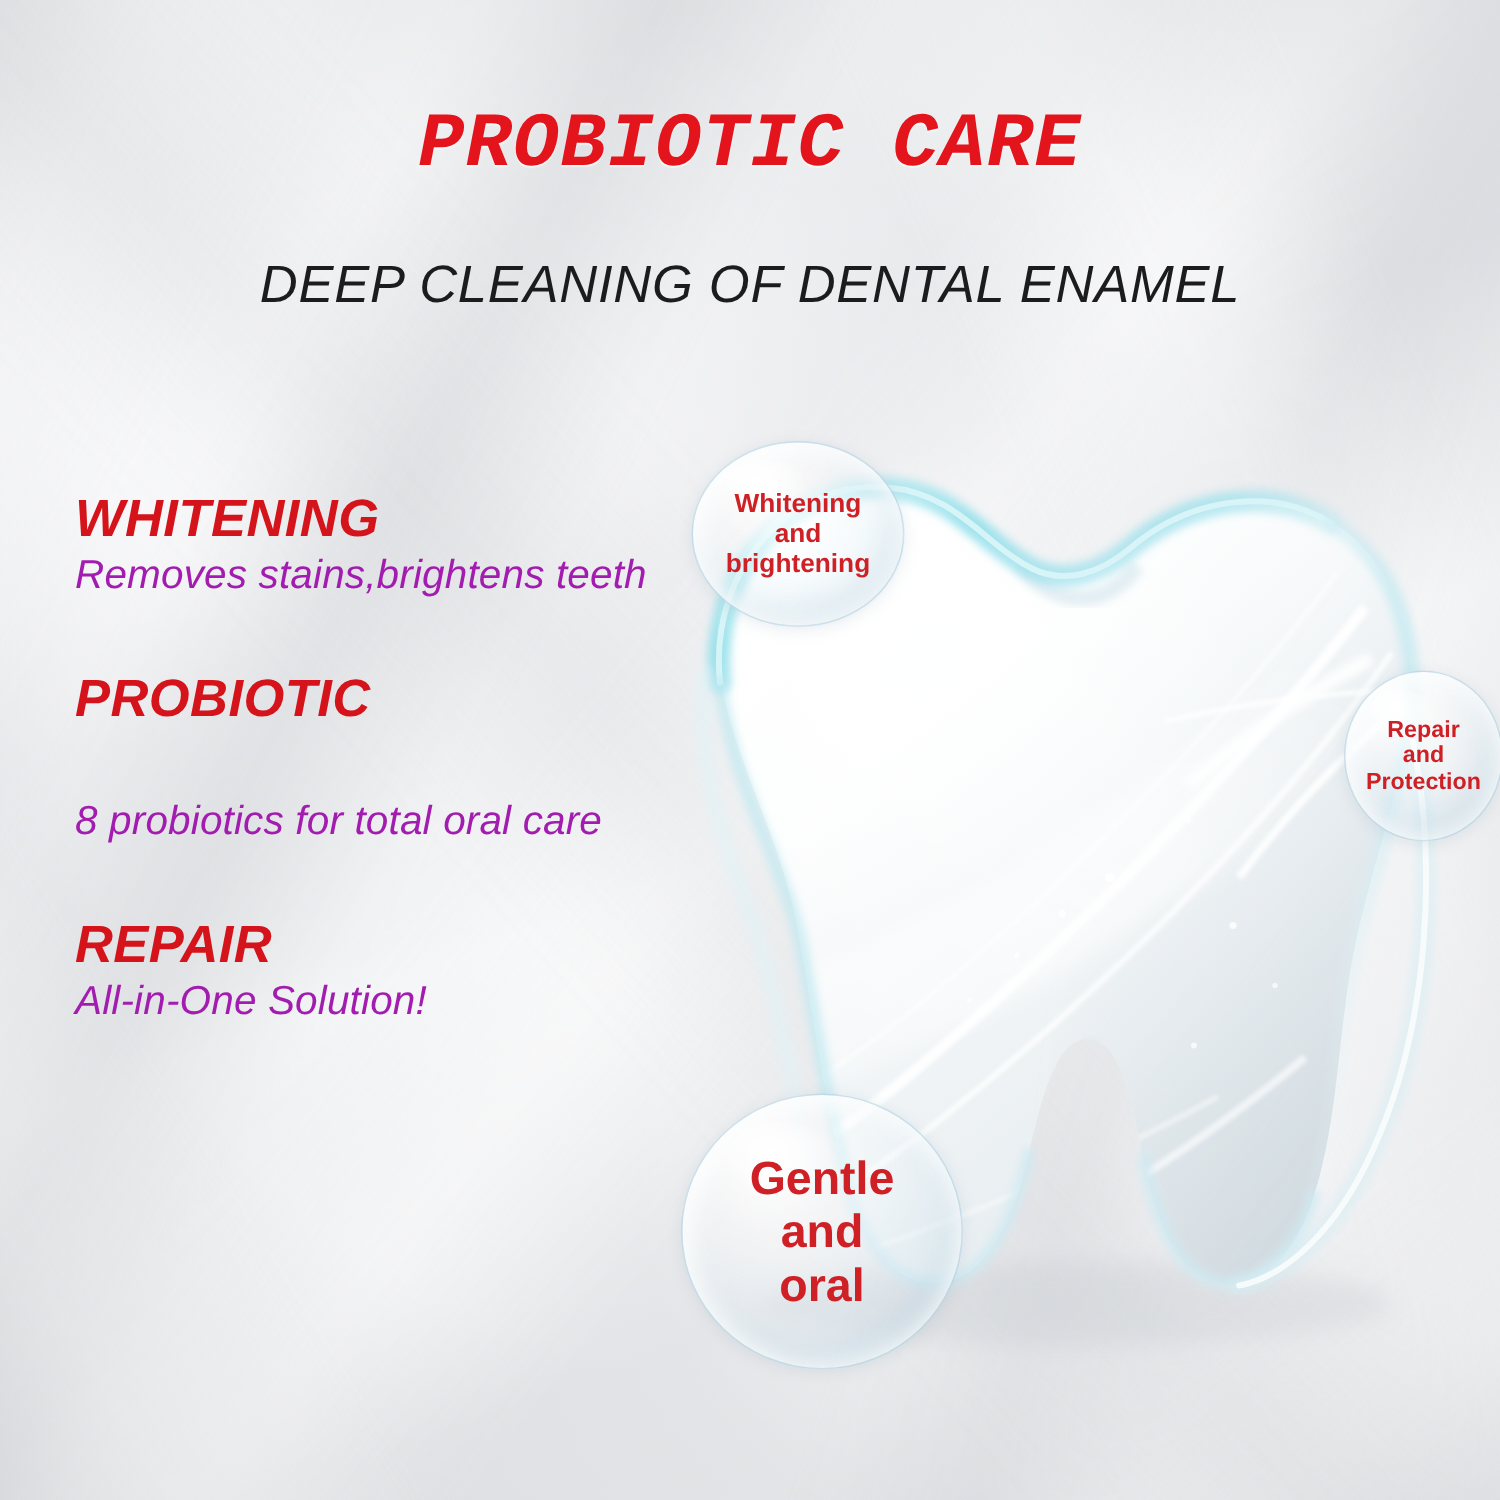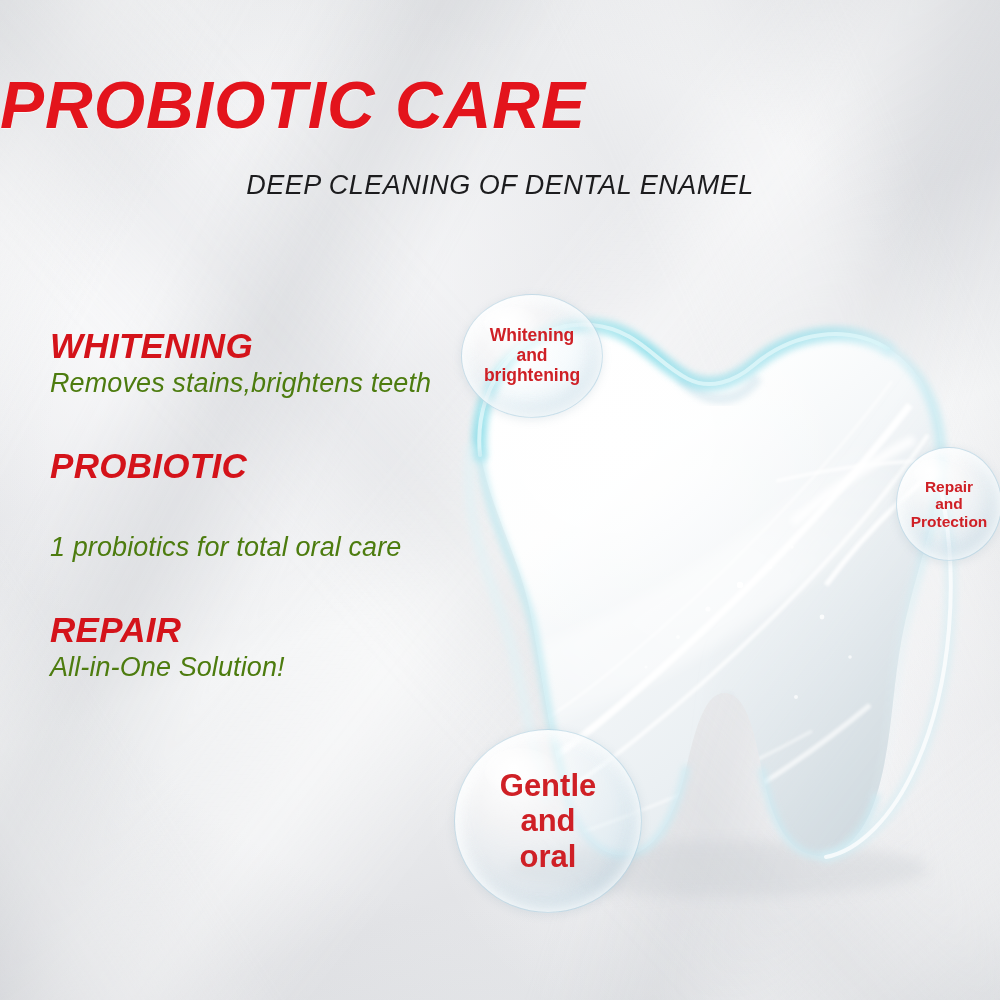--- a/index.html
+++ b/index.html
@@ -54,37 +54,37 @@
     position: absolute;
     inset: 0;
     background: radial-gradient(ellipse 82% 78% at 50% 48%, rgba(255,255,255,0) 55%, rgba(176,179,185,.30) 100%);
   }
 
   
   .title {
     position: absolute;
     left: 0; right: 0;
     top: 72px;
-    text-align: left;
-    font-size: 66px;
+    text-align: center;
+    font-size: 51px;
     font-weight: bold;
     font-style: italic;
     letter-spacing: 1px;
     color: #e3141c;
-    font-family: Liberation Sans, sans-serif;
+    font-family: Liberation Mono, monospace;
     text-shadow: 0 1px 1px rgba(255,255,255,.7);
     white-space: nowrap;
     line-height: 1;
   }
   .subtitle {
     position: absolute;
     left: 0; right: 0;
     top: 172px;
     text-align: center;
-    font-size: 27px;
+    font-size: 35px;
     font-style: italic;
     font-weight: 400;
     letter-spacing: .5px;
     color: #1c1c1e;
     font-family: "Liberation Sans", sans-serif;
     white-space: nowrap;
     line-height: 1;
   }
 
   
@@ -101,21 +101,21 @@
     font-weight: bold;
     font-style: italic;
     color: #d4131a;
     letter-spacing: .3px;
     line-height: 1.12;
     white-space: nowrap;
   }
   .f-desc {
     font-size: 27px;
     font-style: italic;
-    color: #4d7c0f;
+    color: #a21caf;
     letter-spacing: .1px;
     line-height: 1.22;
     white-space: nowrap;
     margin-top: 2px;
   }
 
   
   .tooth-wrap {
     position: absolute;
     left: 440px;
@@ -193,21 +193,21 @@
     <div class="feature">
       <div class="f-head">WHITENING</div>
       <div class="f-desc">Removes stains,brightens teeth</div>
     </div>
 
     <div class="feature">
       <div class="f-head">PROBIOTIC</div>
     </div>
 
     <div class="feature">
-      <div class="f-desc">1 probiotics for total oral care</div>
+      <div class="f-desc">8 probiotics for total oral care</div>
     </div>
 
     <div class="feature">
       <div class="f-head">REPAIR</div>
       <div class="f-desc">All-in-One Solution!</div>
     </div>
 
   </div>
 
   <div class="tooth-wrap">

